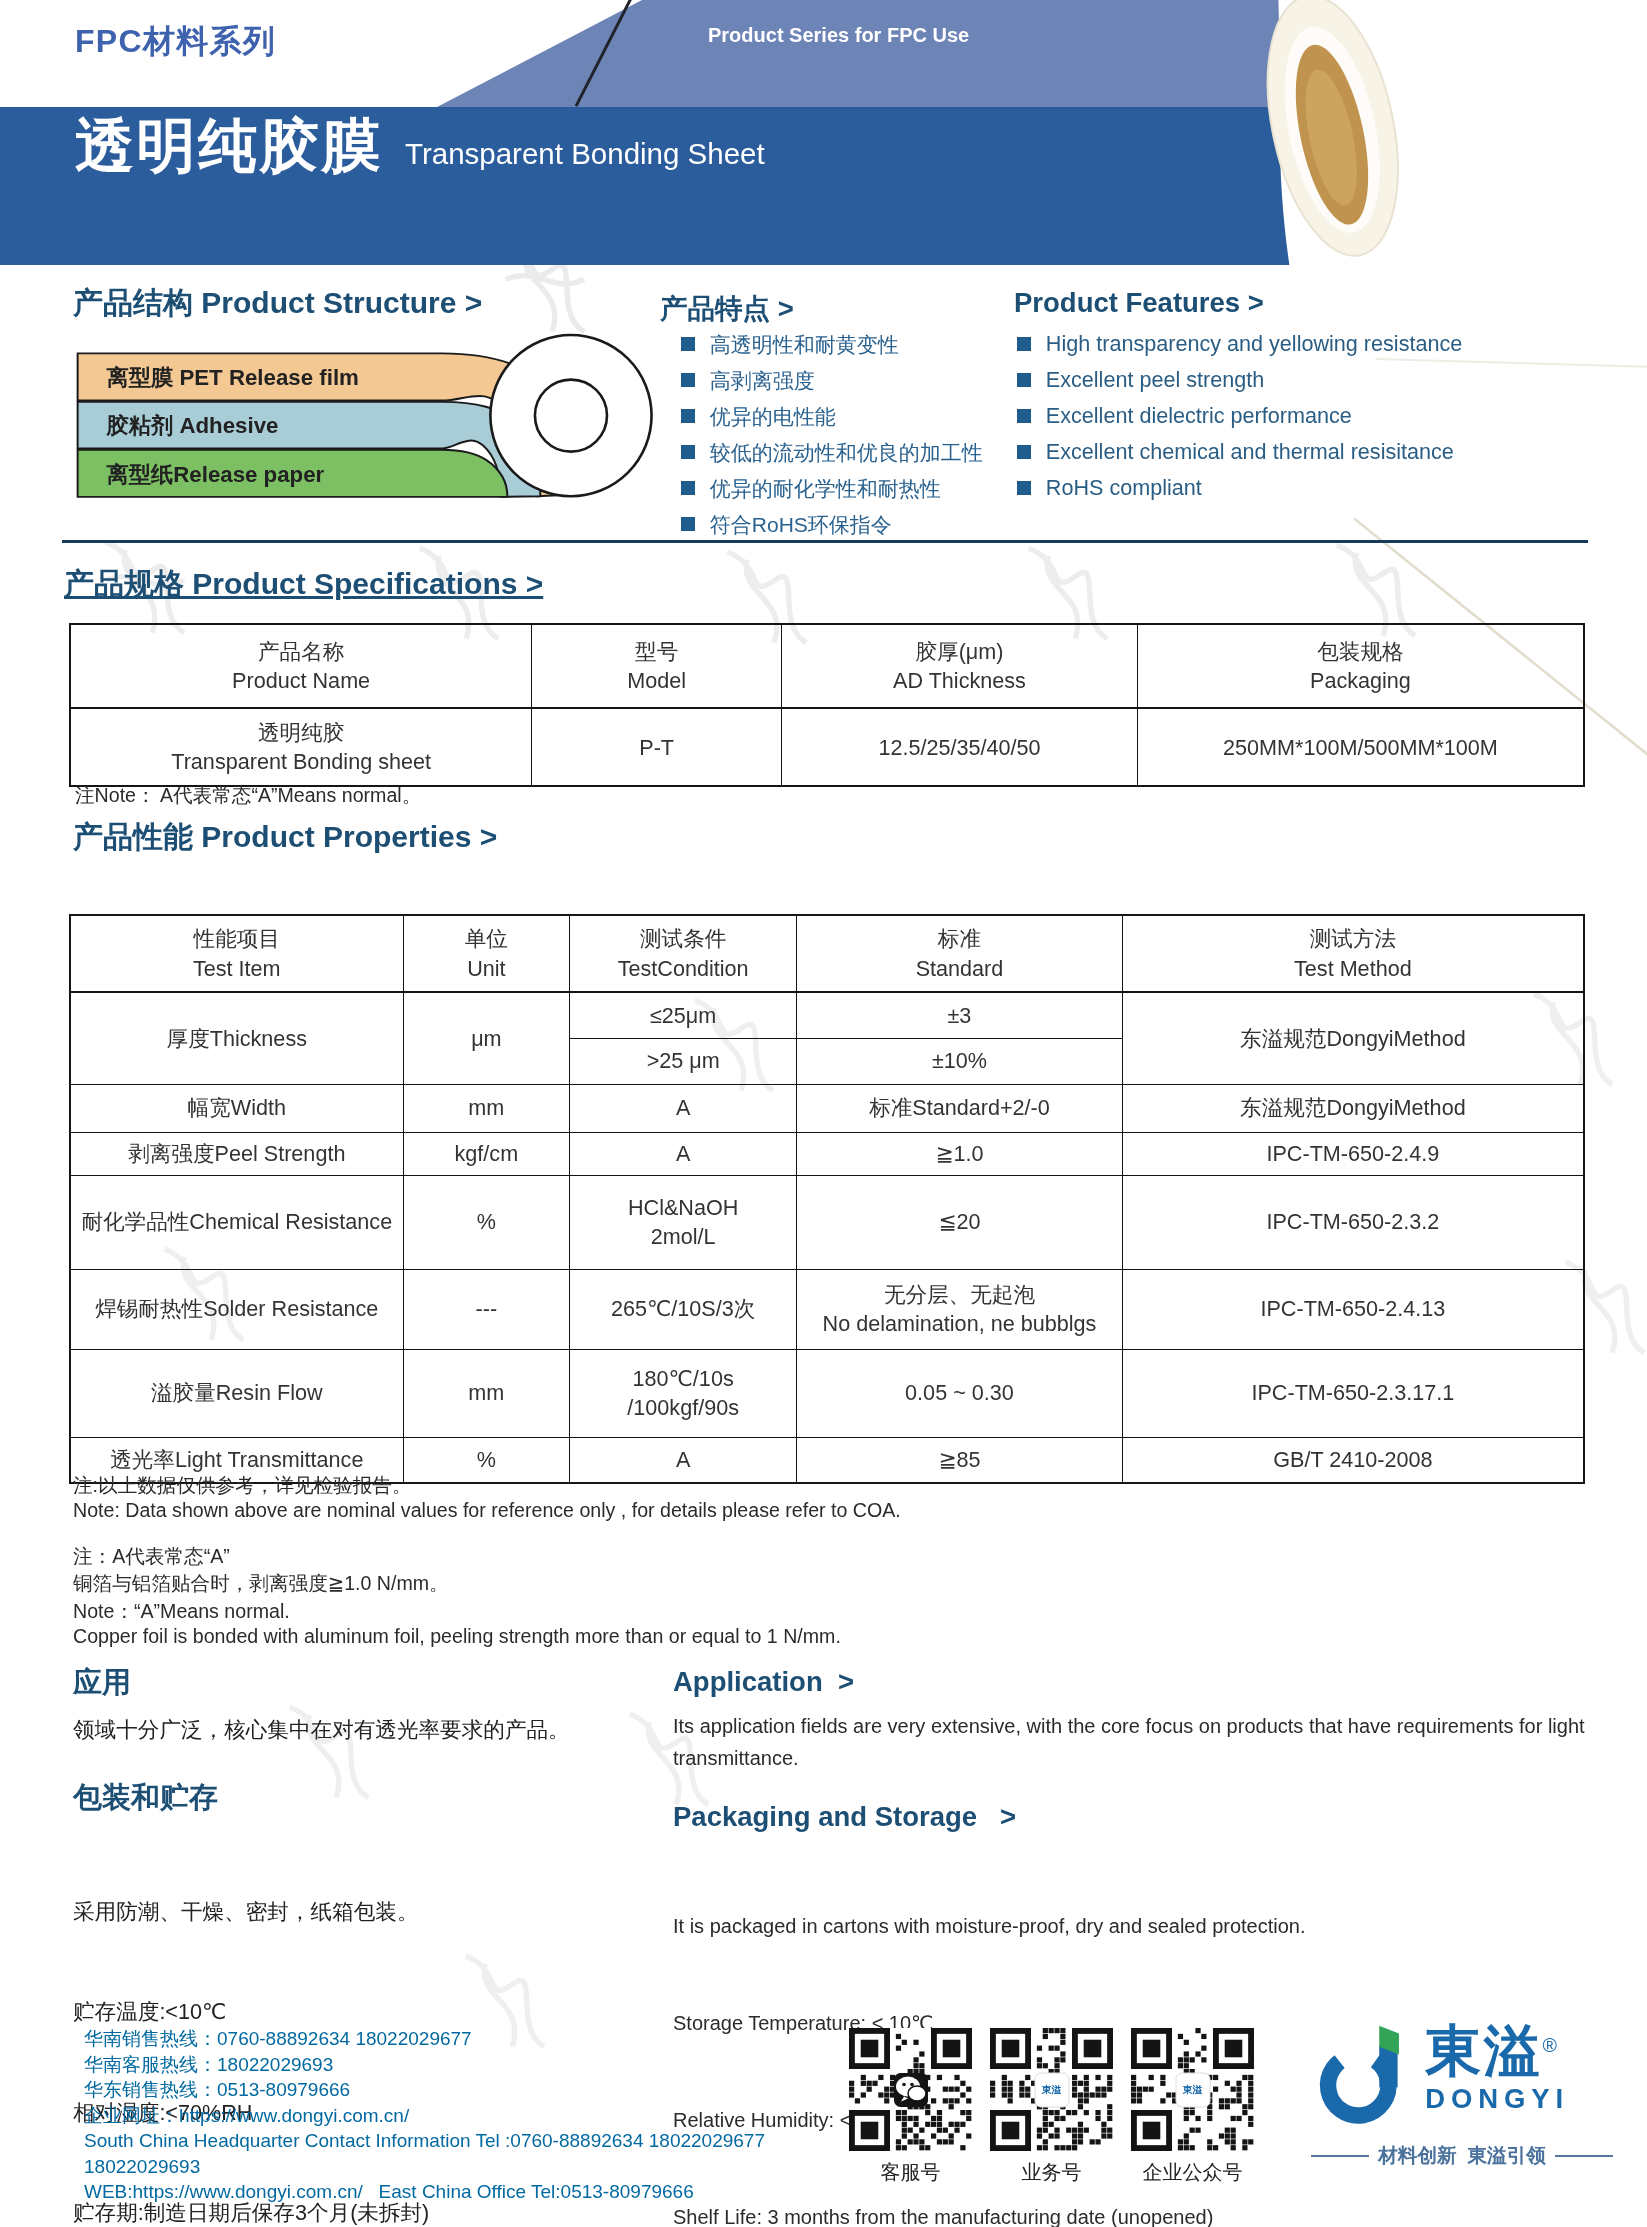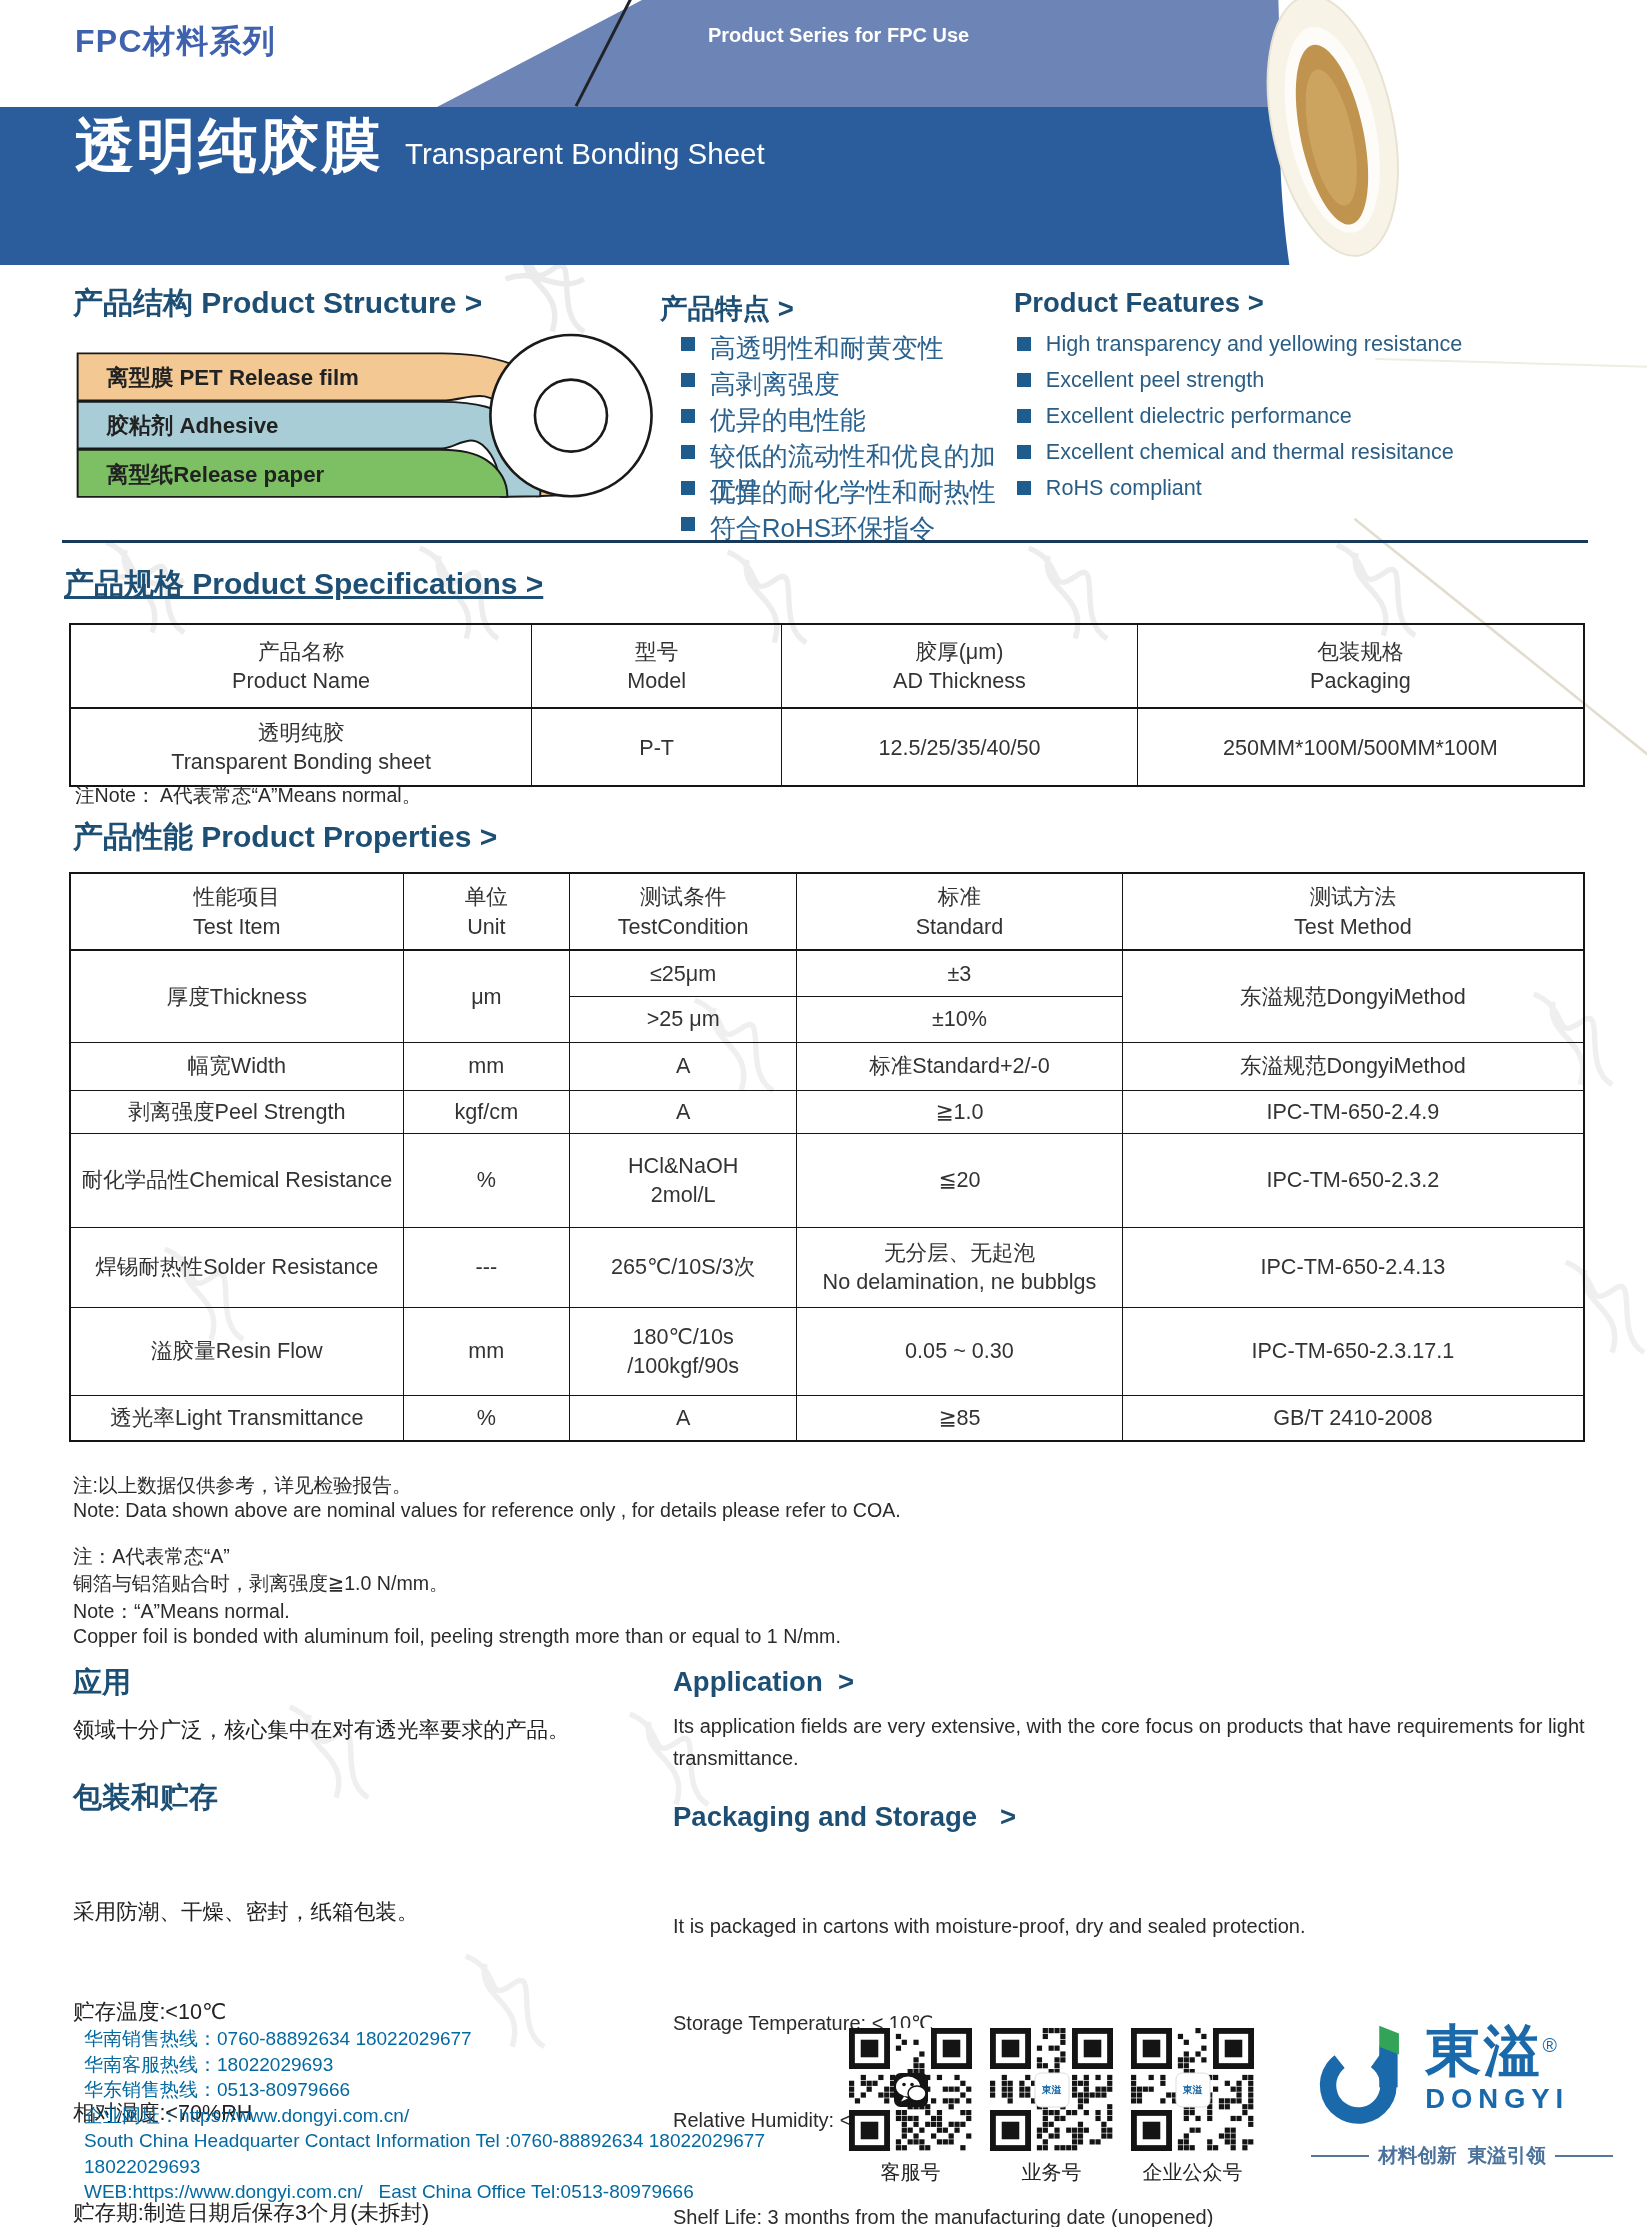--- a/index.html
+++ b/index.html
@@ -24,34 +24,34 @@
   .roll{left:1218px;top:0;width:430px;height:773px;z-index:2;}
 
   
   .h1{font-size:30px;font-weight:bold;color:#1d4e74;z-index:4;white-space:pre-wrap;}
   .h2{font-size:27.5px;font-weight:bold;color:#1d4e74;z-index:4;white-space:pre-wrap;}
 
   
   .feat-list{z-index:4;}
   .feat-item{position:relative;height:36px;display:flex;align-items:flex-start;}
   .feat-sq{width:14.4px;height:14.4px;background:#1e5c8d;margin-top:5.9px;flex:0 0 14.4px;}
-  .feat-cn .feat-txt{font-size:26px;color:#29618f;margin-left:14.4px;}
+  .feat-cn .feat-txt{font-size:21px;color:#29618f;margin-left:14.4px;}
   .feat-en .feat-txt{font-size:21.6px;color:#2a5d84;margin-left:14.4px;}
 
   .divider{left:62px;top:540px;width:1526px;height:3.3px;background:#17395c;z-index:4;}
 
   
   table.sheet{border-collapse:collapse;width:100%;table-layout:fixed;background:transparent;z-index:4;}
   table.sheet td{border:1.3px solid #151515;text-align:center;vertical-align:middle;
                  font-size:21.6px;color:#333;line-height:1.35;padding:2.6px 6.5px;}
   .spec-wrap{left:69px;top:623px;width:1516px;z-index:4;}
   .spec-wrap td{border-left-width:1.3px;border-right-width:1.3px;}
   .spec-wrap tr.hdr td{border-top:2.6px solid #151515;border-bottom:2.6px solid #151515;height:77px;}
   .spec-wrap tr.dat td{border-bottom:2.6px solid #151515;height:71px;}
-  .props-wrap{left:69px;top:872px;width:1516px;z-index:4;border-radius:6px;}
+  .props-wrap{left:69px;top:914px;width:1516px;z-index:4;border-radius:6px;}
   .props-wrap td{border:1.3px solid #151515;}
   .props-wrap table{border:2px solid #151515;}
   .spec-wrap table{border:2px solid #151515;}
   .props-wrap tr.hdr td{border-bottom:2.6px solid #151515;}
   .cell2l span{display:block;}
 
   .note{font-size:19.6px;color:#2b2b2b;z-index:4;white-space:pre-wrap;}
 
   .body-cn{font-size:21.6px;color:#222;line-height:1.55;z-index:4;white-space:pre-wrap;}
   .body-en{font-size:20px;color:#2b2b2b;line-height:1.62;z-index:4;white-space:pre-wrap;}

